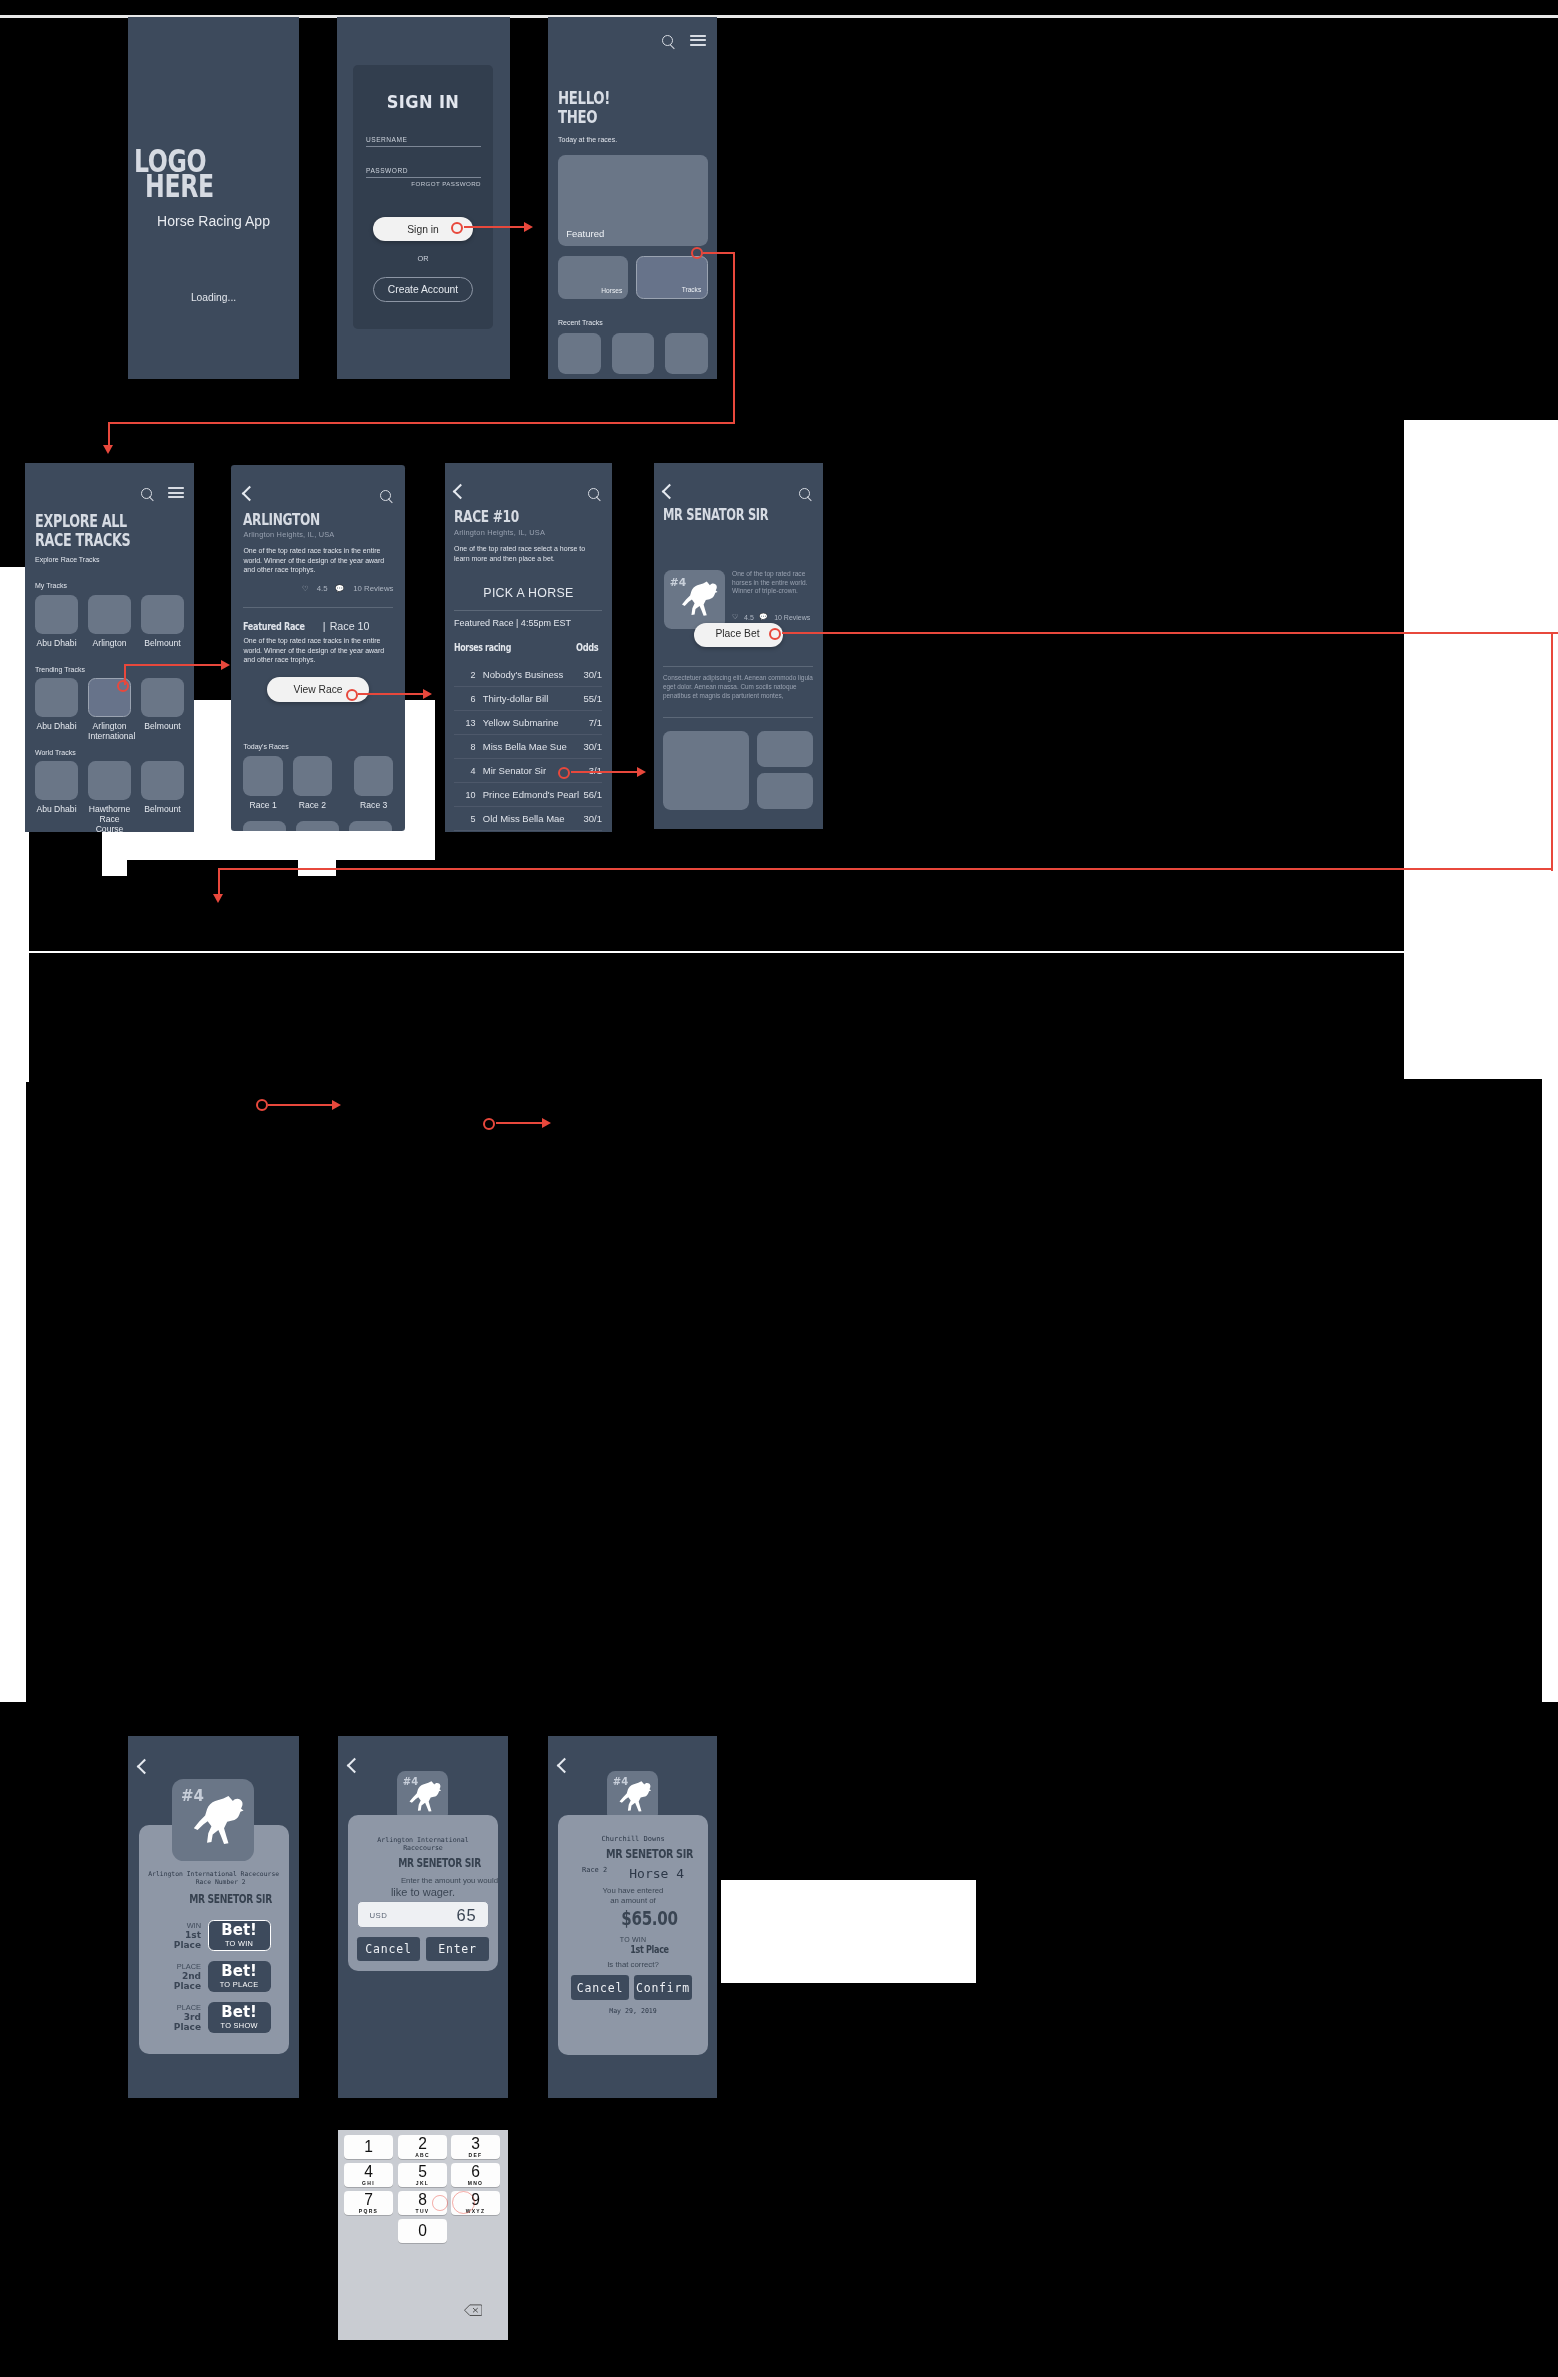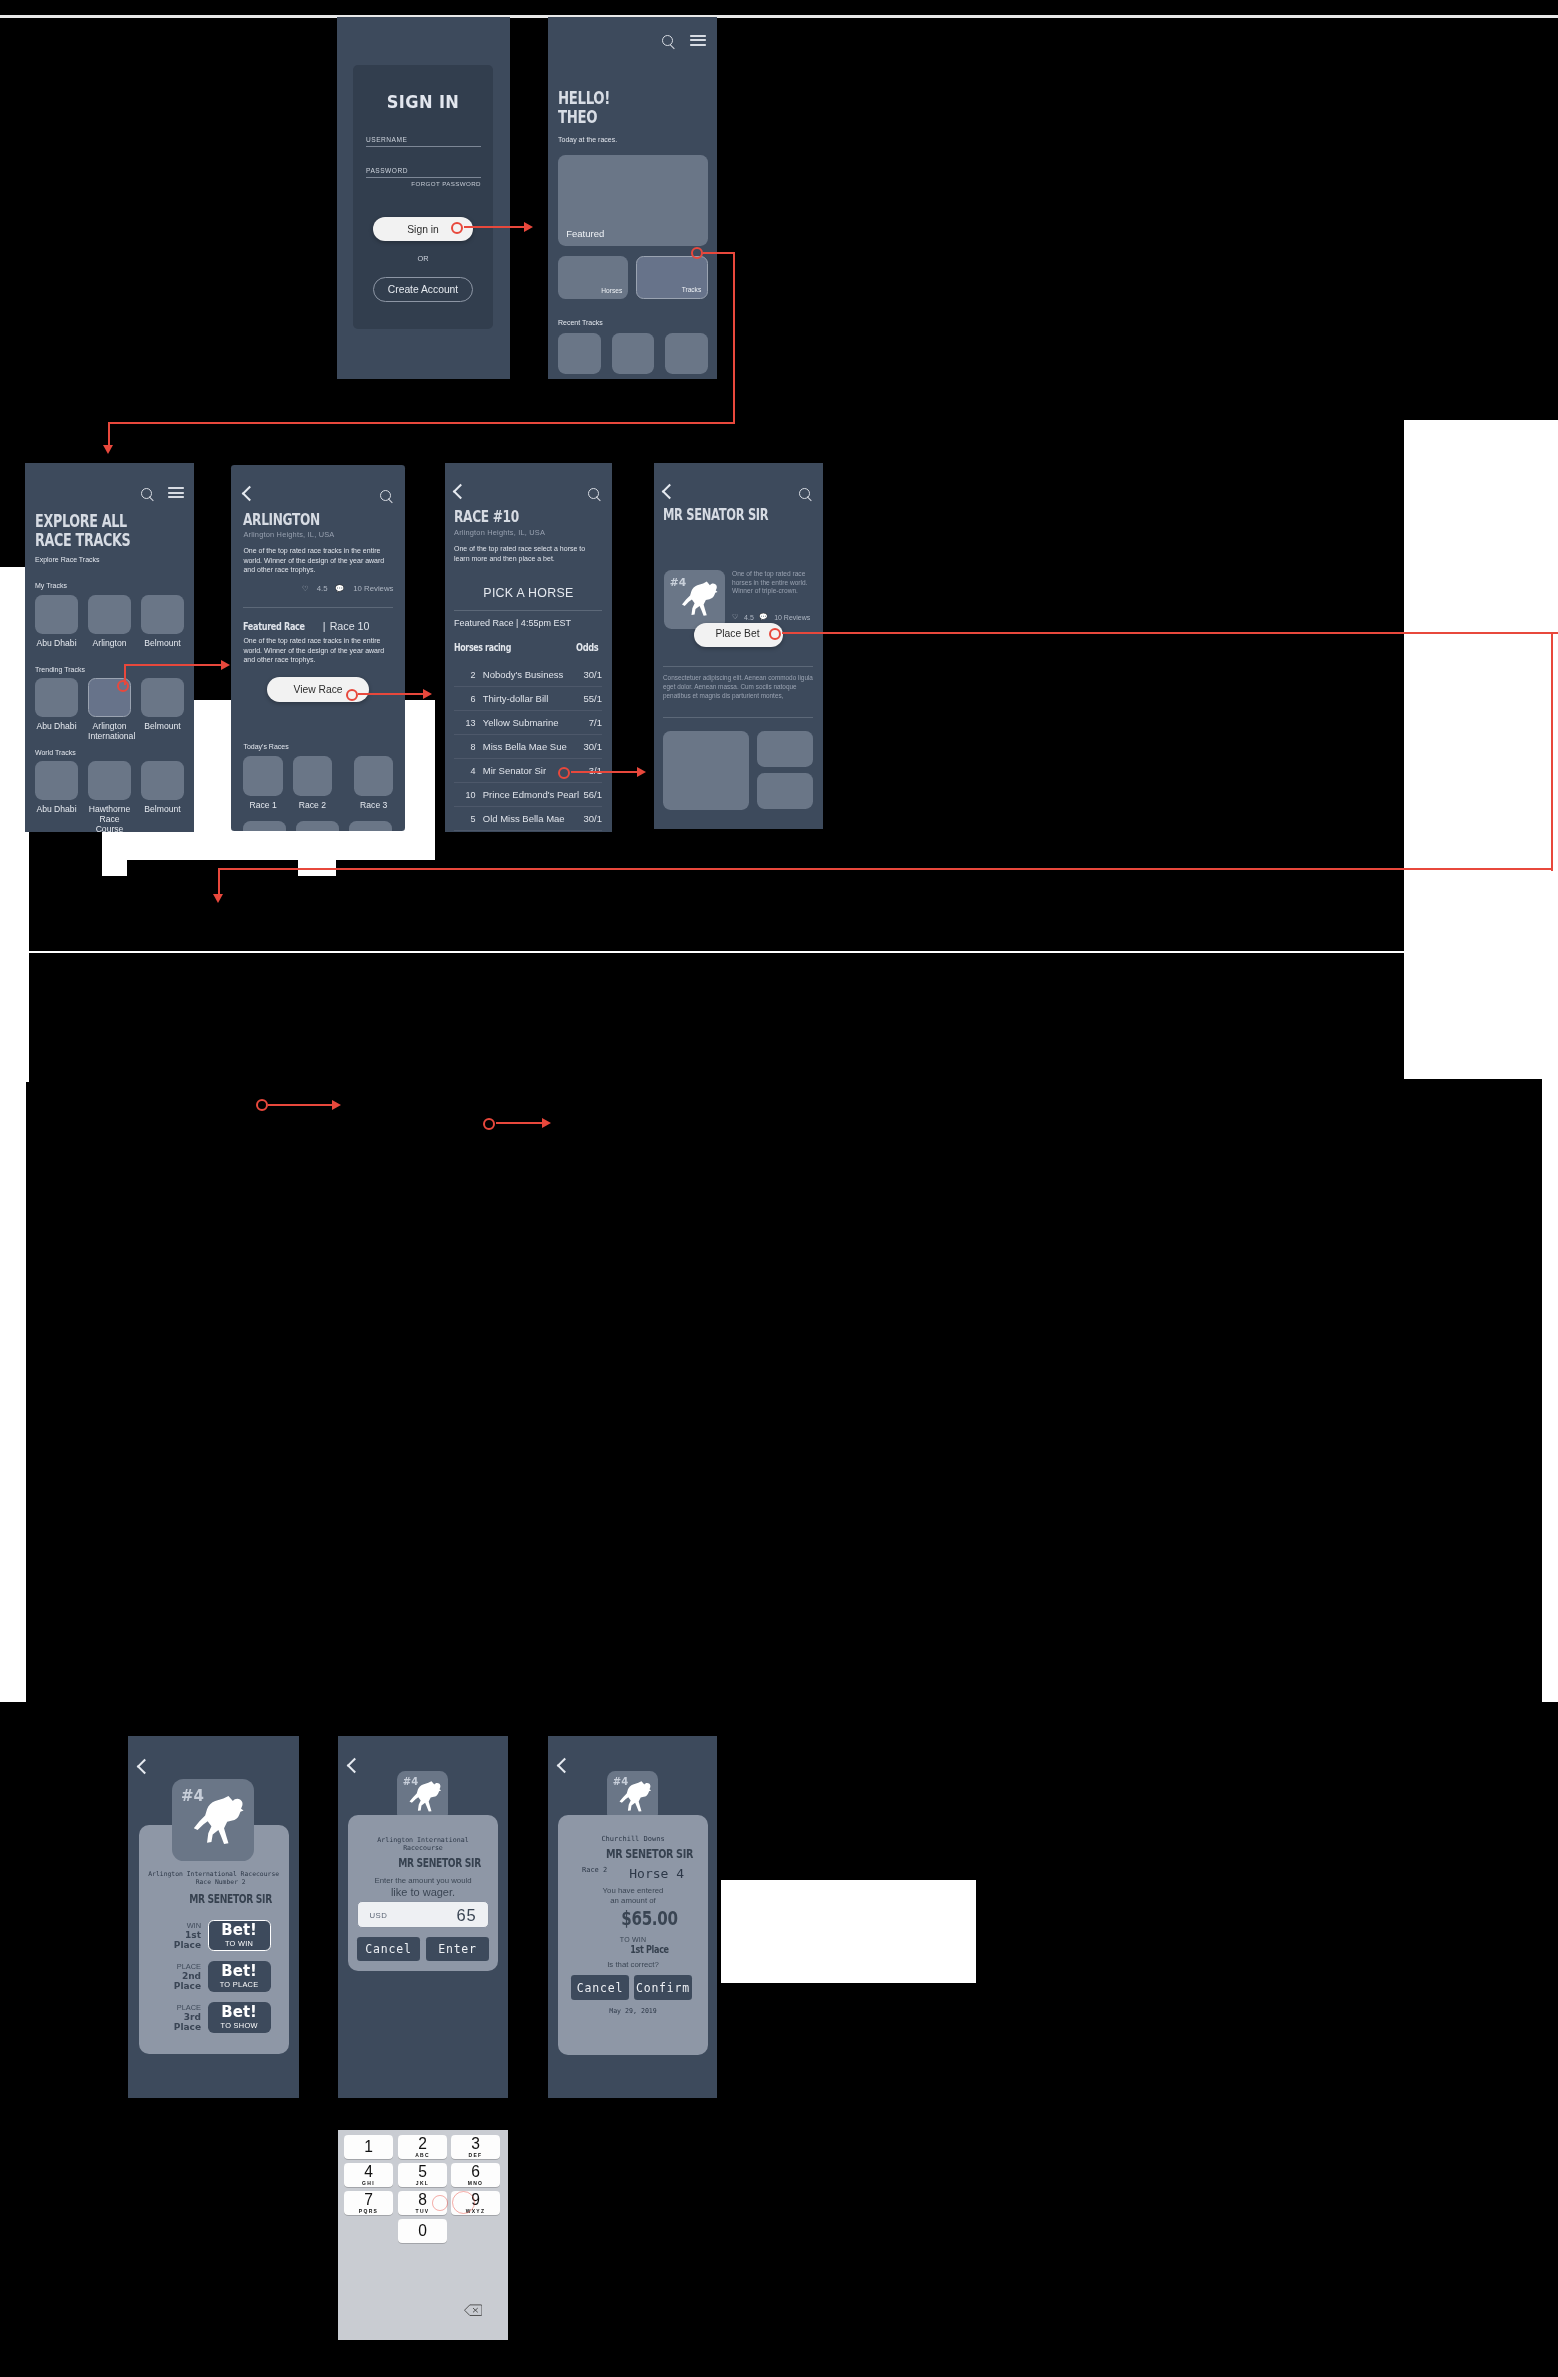--- a/index.html
+++ b/index.html
@@ -118,20 +118,26 @@
   <div class="wbox" style="left:0px;top:567px;width:29px;height:515px;"></div>
   <div class="wbox" style="left:102px;top:567px;width:25px;height:309px;"></div>
   <div class="wbox" style="left:298px;top:567px;width:38px;height:309px;"></div>
   <div class="wbox" style="left:102px;top:700px;width:333px;height:159px;"></div>
   <div class="wbox" style="left:0px;top:951px;width:1558px;height:1.6px;"></div>
   <div class="wbox" style="left:102px;top:827px;width:333px;height:33px;"></div>
   <div class="wbox" style="left:0px;top:953px;width:26px;height:749px;"></div>
   <div class="wbox" style="left:1542px;top:953px;width:16.5px;height:749px;"></div>
   <div class="wbox" style="left:721px;top:1880px;width:255px;height:103px;"></div>
 
+  <div class="screen" style="left:128px;top:16.5px;width:171px;height:362px;">
+    <div class="display" style="position:absolute;left:50%;top:128px;width:198px;margin-left:-80px;font-size:32px;line-height:33px;color:#d6dae2;text-align:left;">LOGO</div>
+    <div class="display" style="position:absolute;left:50%;top:153px;width:198px;margin-left:-69px;font-size:32px;line-height:33px;color:#d6dae2;text-align:left;">HERE</div>
+    <div style="position:absolute;left:0;right:0;top:196px;text-align:center;font-size:14px;color:#e8ebf0;font-weight:400;">Horse Racing App</div>
+    <div style="position:absolute;left:0;right:0;top:275px;text-align:center;font-size:10.3px;color:#e2e6ec;">Loading...</div>
+  </div>
 
   <div class="screen" style="left:337px;top:16.5px;width:173px;height:362px;"></div>
   <div style="position:absolute;left:353px;top:65px;width:140px;height:264px;background:#323e4e;border-radius:5px;"></div>
 
   <div class="display" style="position:absolute;left:353px;top:92px;width:140px;text-align:center;font-size:18px;line-height:20px;color:#e2e6ee;transform:none;letter-spacing:0.4px;">SIGN IN</div>
 
   <div style="position:absolute;left:366px;top:130px;width:115px;height:16.5px;border-bottom:0.8px solid #7d8796;">
     <span style="font-size:6.6px;letter-spacing:0.5px;color:#cdd3dc;">USERNAME</span>
   </div>
   <div style="position:absolute;left:366px;top:161px;width:115px;height:16.5px;border-bottom:0.8px solid #7d8796;">
@@ -457,21 +463,21 @@
         <path fill="#ffffff" d="M72 16c3-4 8-5 12-2 3 2 4 6 3 9l-2 5 4 3-5 2-2 5c-2 5-6 8-11 9l-8 2-5 10 4 14 3 10-7 1-5-13-4-9-9 7-2 12-7 1 2-15 5-11-6-8-7 5-9 9-6-3 9-11 9-9 3-10c2-6 7-11 13-13l13-4 8-4z"></path>
       </svg>
     </div>
 
     <div class="betcard" style="position:absolute;left:10px;top:79px;width:150px;height:156px;"></div>
 
     <div class="mono" style="position:absolute;left:10px;top:100px;width:150px;text-align:center;font-size:6.6px;color:#2d3848;">Arlington International</div>
     <div class="mono" style="position:absolute;left:10px;top:108px;width:150px;text-align:center;font-size:6.6px;color:#2d3848;">Racecourse</div>
     <div class="display" style="position:absolute;left:10px;top:120px;width:183px;text-align:center;font-size:12.4px;line-height:14px;color:#36414f;transform:scaleX(0.82);transform-origin:center;">MR SENETOR SIR</div>
 
-    <div style="position:absolute;left:10px;top:140px;width:150px;text-align:center;font-size:7.8px;color:#3b4654;">Enter the amount you would</div>
+    <div style="position:absolute;left:10px;top:140px;width:150px;text-align:right;font-size:7.8px;color:#3b4654;">Enter the amount you would</div>
     <div style="position:absolute;left:10px;top:150px;width:150px;text-align:center;font-size:11px;color:#3b4654;">like to wager.</div>
 
     <div style="position:absolute;left:19px;top:165px;width:132px;height:27px;background:#eef0f3;border:1.2px solid #8a93a2;border-radius:5px;">
       <span style="position:absolute;left:11.5px;top:9px;font-size:7.8px;color:#5c6676;letter-spacing:0.4px;">USD</span>
       <span style="position:absolute;right:11.5px;top:4.1px;font-size:16.5px;color:#3b4654;letter-spacing:0.8px;">65</span>
     </div>
 
     <div class="dlgbtn" style="position:absolute;left:19px;top:201px;width:63px;height:24px;">
       <span>Cancel</span>
     </div>

